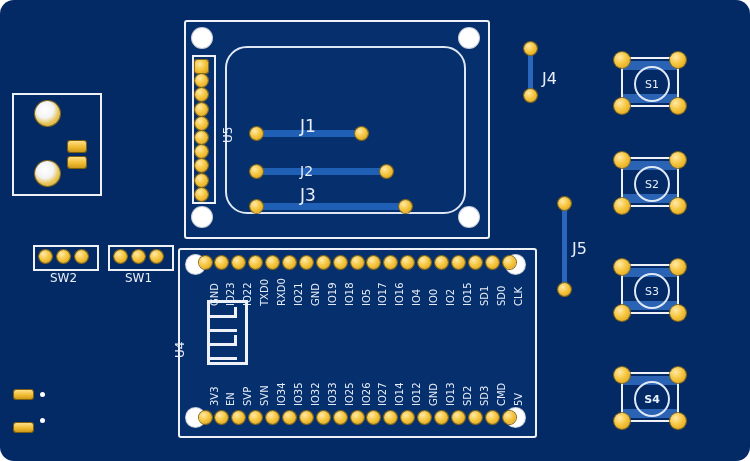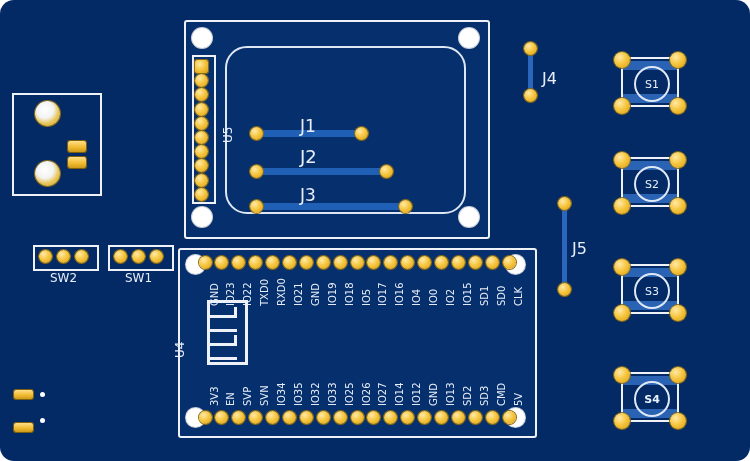--- a/index.html
+++ b/index.html
@@ -104,21 +104,21 @@
   <div class="slabel rot" style="left:222px;top:143px;font-size:12px;">U5</div>
 
   <div class="jtrace" style="left:256px;top:130px;width:106px;height:7px;"></div>
   <div class="pad" style="left:250px;top:127px;width:13px;height:13px;"></div>
   <div class="pad" style="left:355px;top:127px;width:13px;height:13px;"></div>
   <div class="slabel" style="left:300px;top:118px;font-size:17px;">J1</div>
 
   <div class="jtrace" style="left:256px;top:168px;width:131px;height:7px;"></div>
   <div class="pad" style="left:250px;top:165px;width:13px;height:13px;"></div>
   <div class="pad" style="left:380px;top:165px;width:13px;height:13px;"></div>
-  <div class="slabel" style="left:300px;top:148px;font-size:18px;">J2</div>
+  <div class="slabel" style="left:300px;top:164px;font-size:14px;">J2</div>
 
   <div class="jtrace" style="left:256px;top:203px;width:150px;height:7px;"></div>
   <div class="pad" style="left:250px;top:200px;width:13px;height:13px;"></div>
   <div class="pad" style="left:399px;top:200px;width:13px;height:13px;"></div>
   <div class="slabel" style="left:300px;top:187px;font-size:17px;">J3</div>
 
   <div class="jtrace v" style="left:528px;top:48px;width:5px;height:47px;"></div>
   <div class="pad" style="left:524px;top:42px;width:13px;height:13px;"></div>
   <div class="pad" style="left:524px;top:89px;width:13px;height:13px;"></div>
   <div class="slabel" style="left:542px;top:71px;font-size:16px;">J4</div>

